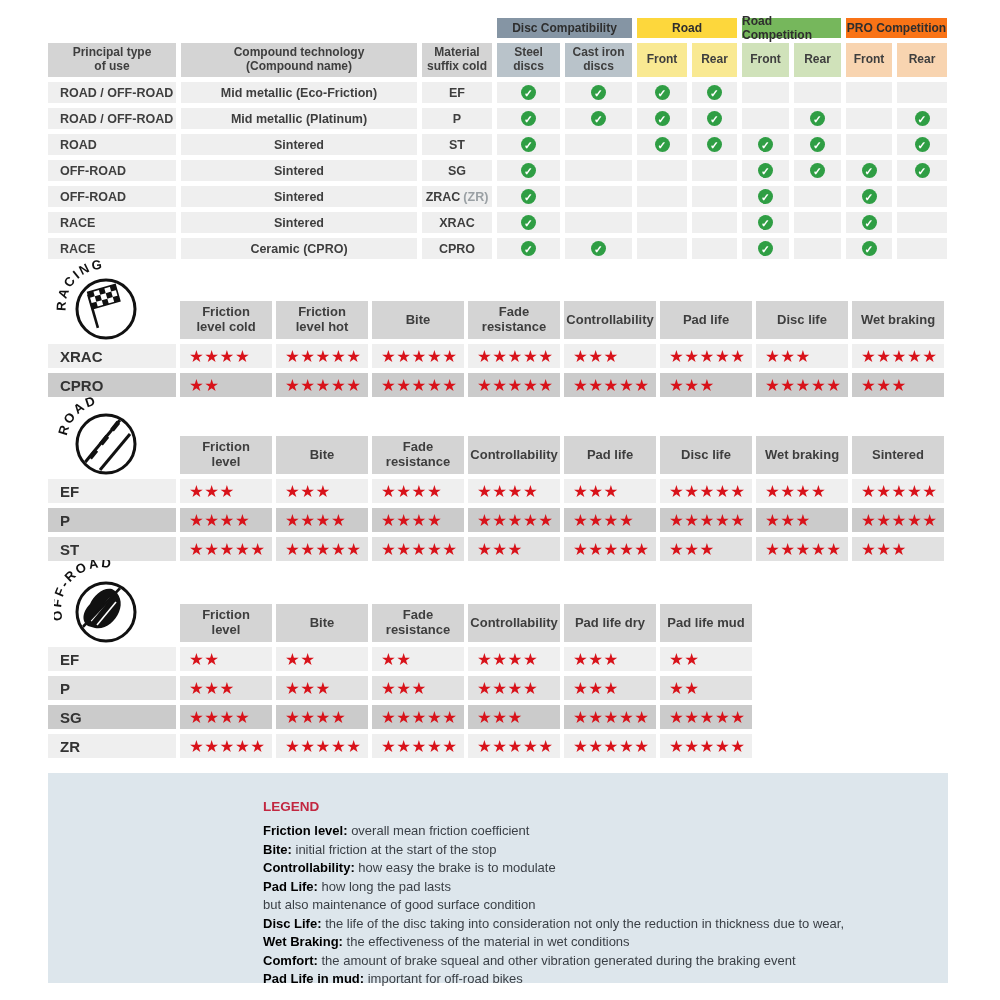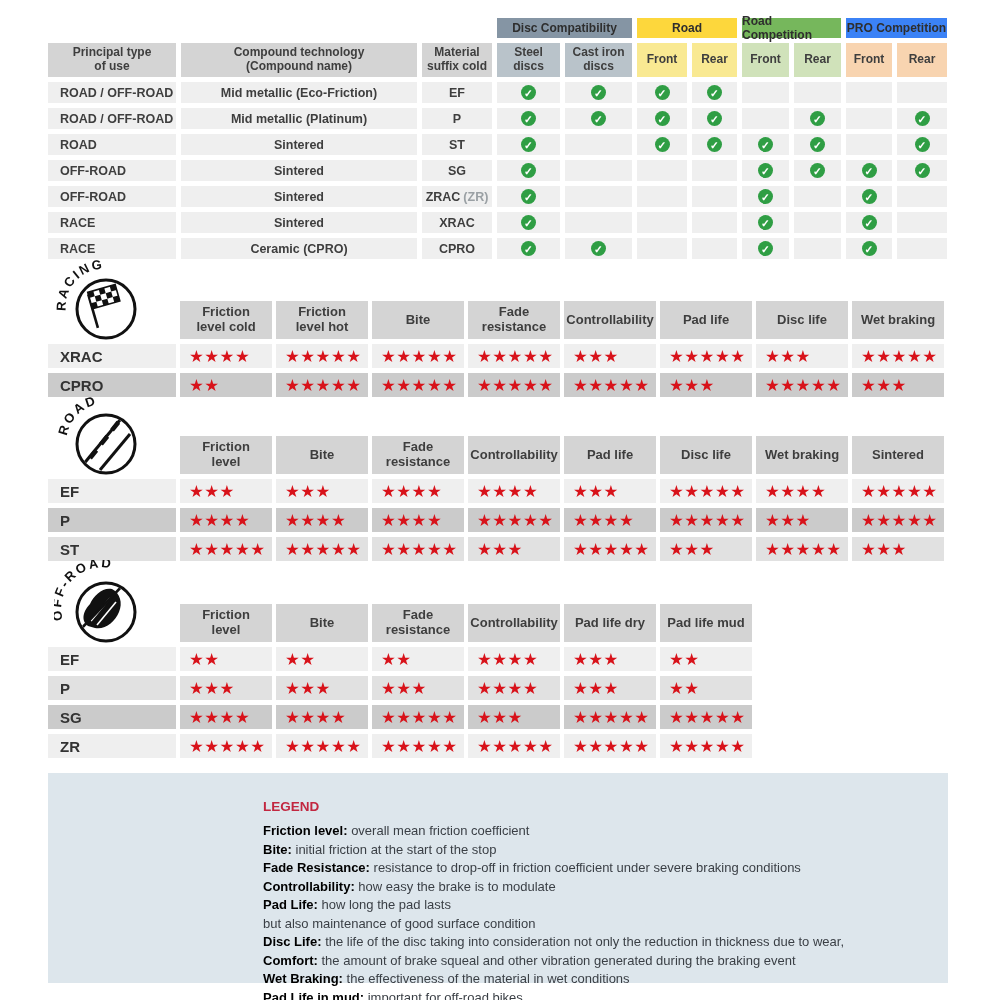--- a/index.html
+++ b/index.html
@@ -52,21 +52,21 @@
   .legend-line{font-size:13px;color:#3a3f45;line-height:18.5px}
   .lterm{font-weight:bold;color:#000000}
 </style>
 </head>
 <body>
 
 <div id="compat-grid">
     <div class="group-h" style="background: rgb(133, 149, 164); grid-area: 1 / 4 / auto / span 2;">Disc Compatibility</div>
     <div class="group-h" style="background: rgb(253, 215, 60); grid-area: 1 / 6 / auto / span 2;">Road</div>
     <div class="group-h" style="background: rgb(118, 183, 92); grid-area: 1 / 8 / auto / span 2;">Road Competition</div>
-    <div class="group-h" style="background: #3b82f6; grid-area: 1 / 10 / auto / span 2;">PRO Competition</div>
+    <div class="group-h" style="background: #f97316; grid-area: 1 / 10 / auto / span 2;">PRO Competition</div>
     <div class="col-h gray" style="grid-area: 2 / 1;">Principal type
 of use</div>
     <div class="col-h gray" style="grid-area: 2 / 2;">Compound technology
 (Compound name)</div>
     <div class="col-h gray" style="grid-area: 2 / 3;">Material
 suffix cold</div>
     <div class="col-h" style="grid-area: 2 / 4; background: rgb(185, 195, 202);">Steel
 discs</div>
     <div class="col-h" style="grid-area: 2 / 5; background: rgb(185, 195, 202);">Cast iron
 discs</div>
@@ -400,22 +400,21 @@
         <div class="rstars shade-light">★★★★★</div>
         <div class="rstars shade-light">★★★★★</div>
       </div>
     </section>
   </div>
 <div id="legend">
   <div id="legend-body">
       <div class="legend-title">LEGEND</div>
       <div class="legend-line"><span class="lterm">Friction level: </span><span class="ldesc">overall mean friction coefficient</span></div>
       <div class="legend-line"><span class="lterm">Bite: </span><span class="ldesc">initial friction at the start of the stop</span></div>
-      <div class="legend-line"><span class="lterm">Fade Resistance: </span><span class="ldesc">resistance to drop-off in friction coefficient under severe braking conditions</span></div>
       <div class="legend-line"><span class="lterm">Controllability: </span><span class="ldesc">how easy the brake is to modulate</span></div>
       <div class="legend-line"><span class="lterm">Pad Life: </span><span class="ldesc">how long the pad lasts</span></div>
       <div class="legend-line"><span class="ldesc">but also maintenance of good surface condition</span></div>
       <div class="legend-line"><span class="lterm">Disc Life: </span><span class="ldesc">the life of the disc taking into consideration not only the reduction in thickness due to wear,</span></div>
+      <div class="legend-line"><span class="lterm">Wet Braking: </span><span class="ldesc">the effectiveness of the material in wet conditions</span></div>
       <div class="legend-line"><span class="lterm">Comfort: </span><span class="ldesc">the amount of brake squeal and other vibration generated during the braking event</span></div>
-      <div class="legend-line"><span class="lterm">Wet Braking: </span><span class="ldesc">the effectiveness of the material in wet conditions</span></div>
       <div class="legend-line"><span class="lterm">Pad Life in mud: </span><span class="ldesc">important for off-road bikes</span></div>
     </div>
 </div>
 
 </body></html>

